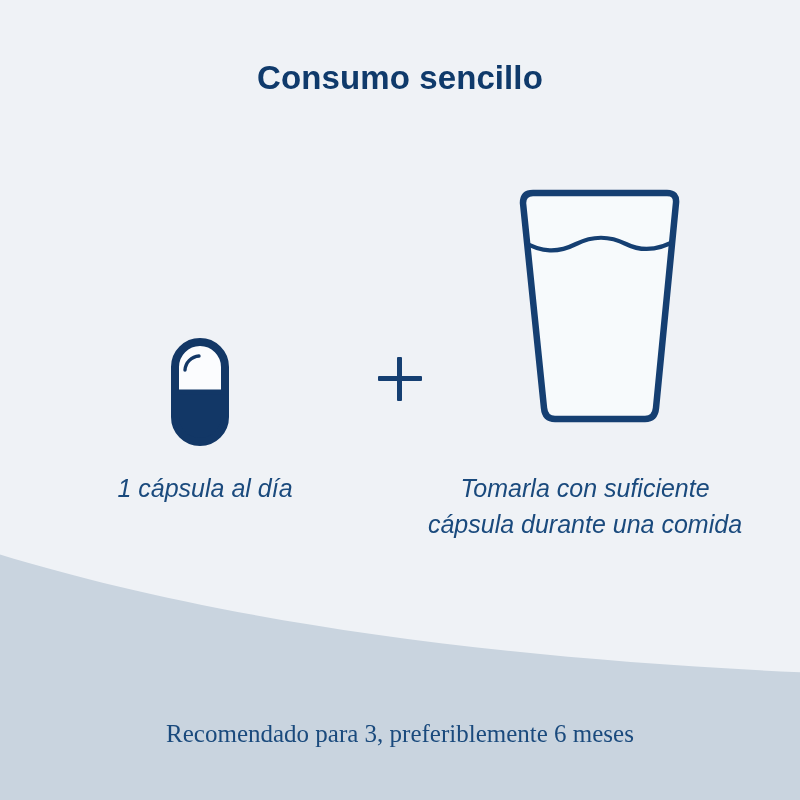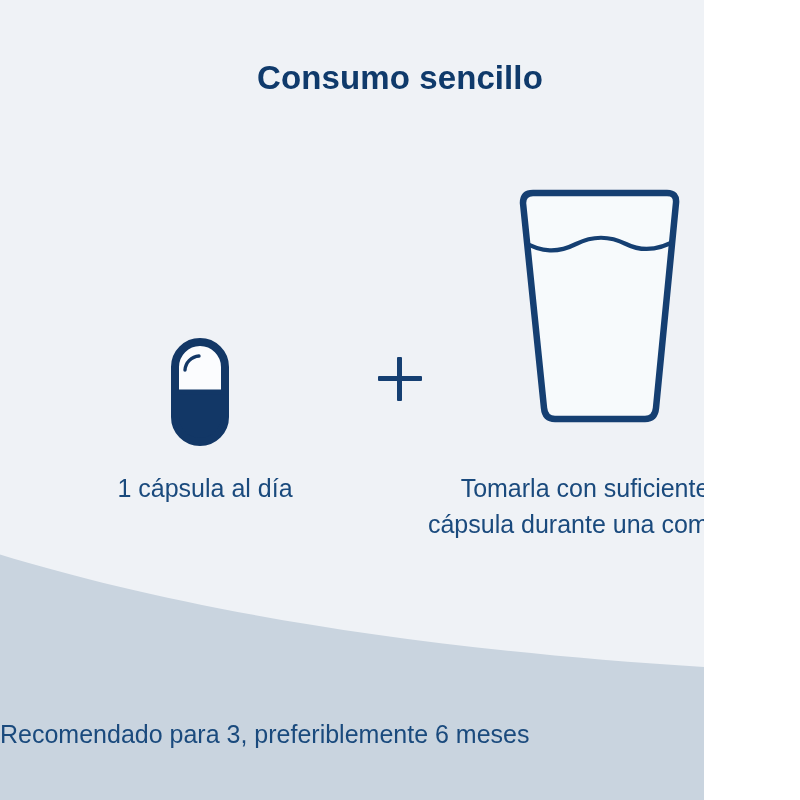--- a/index.html
+++ b/index.html
@@ -6,21 +6,21 @@
     margin: 0;
     padding: 0;
   }
   body {
     font-family: "Liberation Sans", sans-serif;
     background: #ffffff;
   }
 
   #infographic {
     position: relative;
-    width: 704px;
+    width: 800px;
     height: 800px;
     overflow: hidden;
     background: #0ea5e9;
   }
 
   
   .bg-layer {
     position: absolute;
     inset: 0;
     width: 800px;
@@ -110,39 +110,42 @@
     width: 800px;
     height: 140px;
   }
   .caption {
     position: absolute;
     top: 0;
     text-align: center;
     font-size: 25px;
     color: #1a4a7d;
     line-height: 1.45;
+    font-style: italic;
   }
   .caption.left {
     left: 40px;
     width: 330px;
   }
   .caption.right {
     left: 420px;
     width: 330px;
   }
 
   
   .footer-note {
     position: absolute;
     top: 718px;
     left: 0;
     width: 800px;
+    text-align: center;
     font-size: 25px;
     color: #1a4a7d;
     line-height: 1.3;
+    font-family: Liberation Serif, serif;
   }
 </style>
 </head>
 <body>
 
 <div id="infographic">
 
   <svg class="bg-layer" viewBox="0 0 800 800" aria-hidden="true">
     <defs>
       <clipPath id="cardClip">

